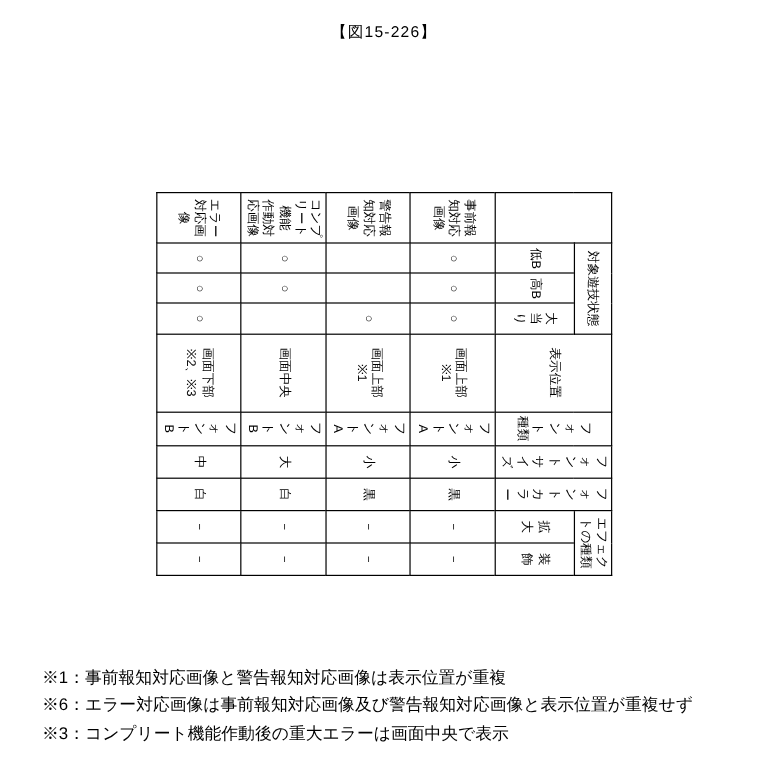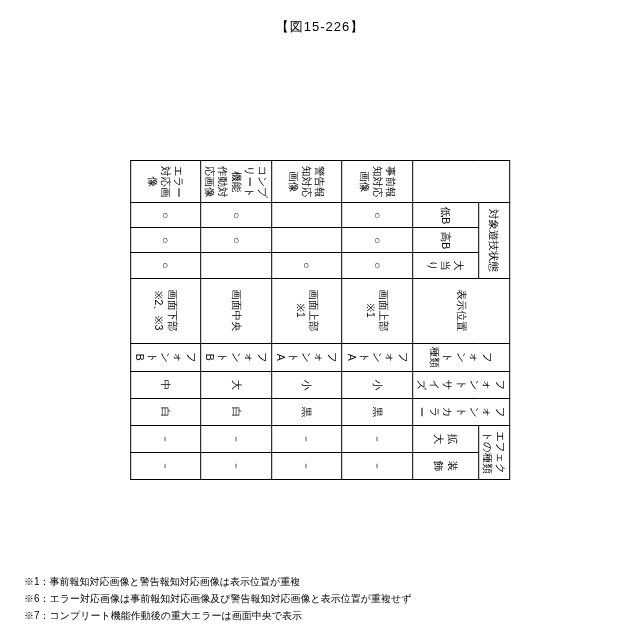--- a/index.html
+++ b/index.html
@@ -57,23 +57,23 @@
     width: 88px;
   }
   .col-narrow { width: 34px; }
   .col-pos { width: 128px; }
   .col-font { width: 44px; }
   .col-size { width: 40px; }
   .col-color { width: 40px; }
   .col-eff { width: 40px; }
   #notes {
     position: absolute;
-    left: 24px;
+    left: 35px;
     bottom: 16px;
-    font-size: 10px;
+    font-size: 14px;
     line-height: 1.7;
     transform-origin: left bottom;
     margin-top: 17px;
   }
   #notes div { white-space: nowrap; }
 </style>
 </head>
 <body>
 
 <div id="figure-title">【図15-226】</div>
@@ -154,14 +154,14 @@
           <td class="col-eff">－</td>
           <td class="col-eff">－</td>
         </tr>
       </tbody>
   </table>
 </div>
 
 <div id="notes">
   <div>※1：事前報知対応画像と警告報知対応画像は表示位置が重複</div>
   <div>※6：エラー対応画像は事前報知対応画像及び警告報知対応画像と表示位置が重複せず</div>
-  <div>※7：コンプリート機能作動後の重大エラーは画面中央で表示</div>
+  <div>※3：コンプリート機能作動後の重大エラーは画面中央で表示</div>
 </div>
 
 </body></html>

